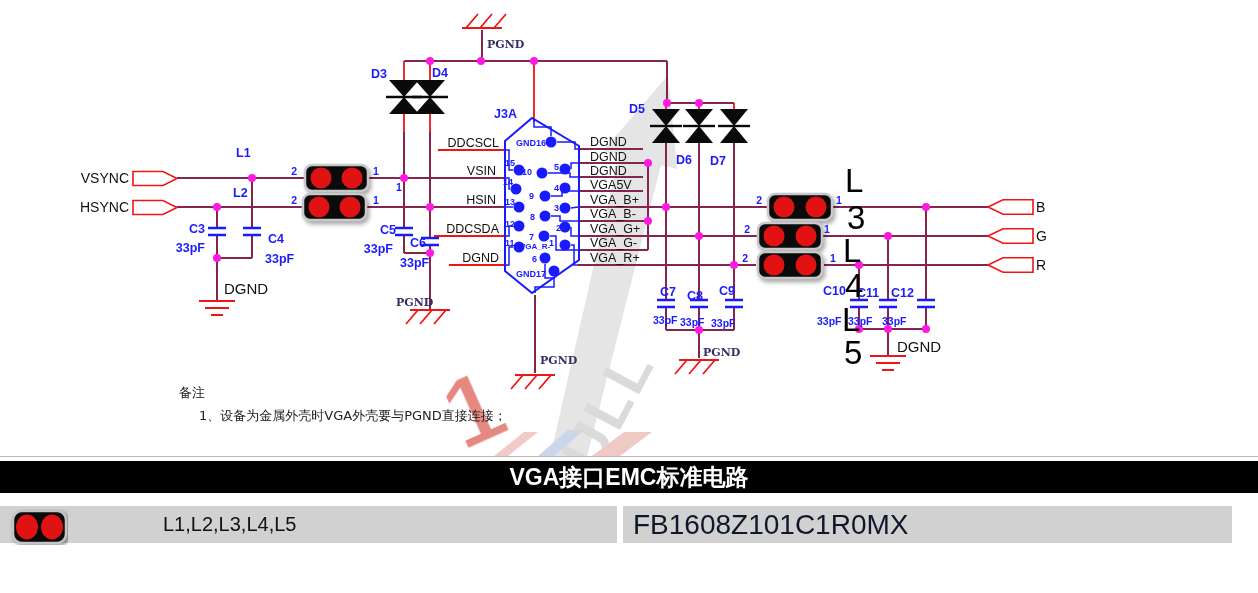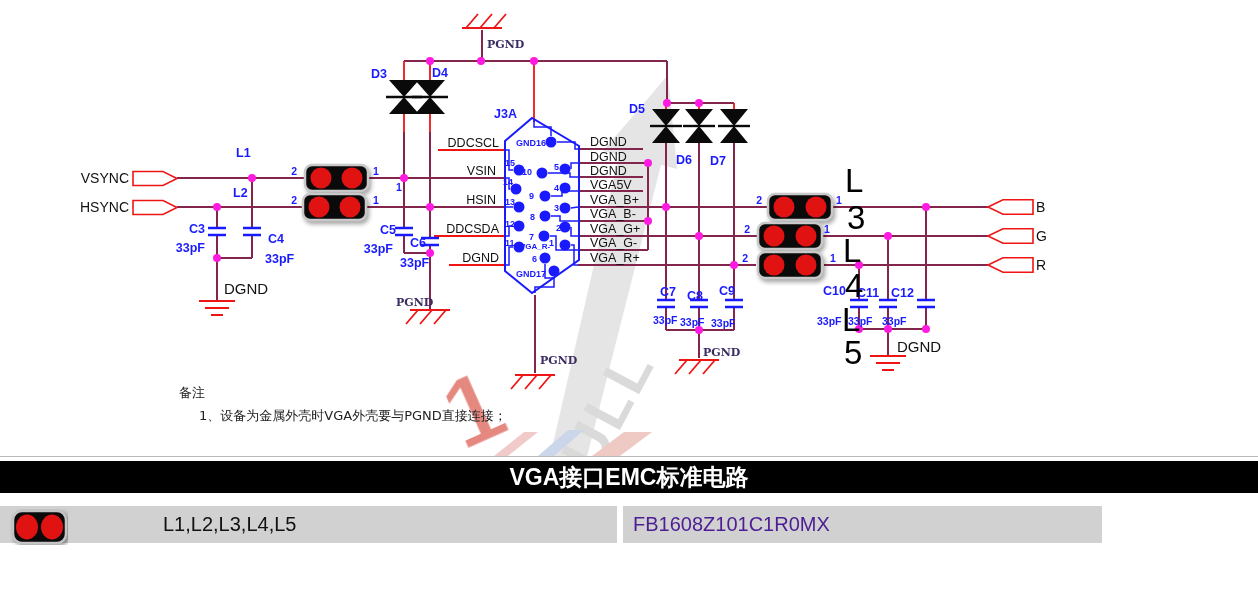--- a/index.html
+++ b/index.html
@@ -27,27 +27,27 @@
   .dio{fill:#0a0a0a;}
   .diobar{stroke:#0a0a0a;stroke-width:2.4;}
   .port{fill:#fff;stroke:#f01515;stroke-width:1.6;}
   .wm-txt{font:bold 60px "Liberation Sans",sans-serif;fill:#d6d6d6;letter-spacing:4px;}
   .wm-one{font:bold 100px "Liberation Sans",sans-serif;fill:#e37b72;stroke:#fff;stroke-width:2.5;}
   
   .tbl-line{position:absolute;left:0;width:1258px;height:1px;background:#b9b9b9;}
   .tbl-header{position:absolute;left:0;top:461px;width:1258px;height:32px;background:#000;
               display:flex;align-items:center;justify-content:center;}
   .tbl-header span{color:#fff;font-weight:bold;font-size:23px;font-family:"Liberation Sans","DejaVu Sans",sans-serif;}
-  .tbl-row{position:absolute;left:0;width:1102px;text-align:center;}
+  .tbl-row{position:absolute;left:0;width:1232px;text-align:center;}
   .row1{top:506px;height:37px;background:#d1d1d1;}
   .row2{top:547px;height:40px;background:#e7e7e7;}
   .cell-des{position:absolute;left:163px;top:0;height:100%;display:flex;align-items:center;
             font-size:20px;color:#111;font-family:"Liberation Sans",sans-serif;}
   .cell-part{position:absolute;left:633px;top:0;height:100%;display:flex;align-items:center;
-             font-size:20px;color:#4c1d95;font-family:"Liberation Sans",sans-serif;}
+             font-size:28px;color:#0f172a;font-family:"Liberation Sans",sans-serif;}
   .col-divider{position:absolute;left:617px;top:506px;width:6px;height:81px;background:#fff;}
   .icon-wrap{position:absolute;}
 </style>
 </head>
 <body>
 
 <div id="stage">
 
 <svg width="1258" height="456" viewBox="0 0 1258 456">
 

